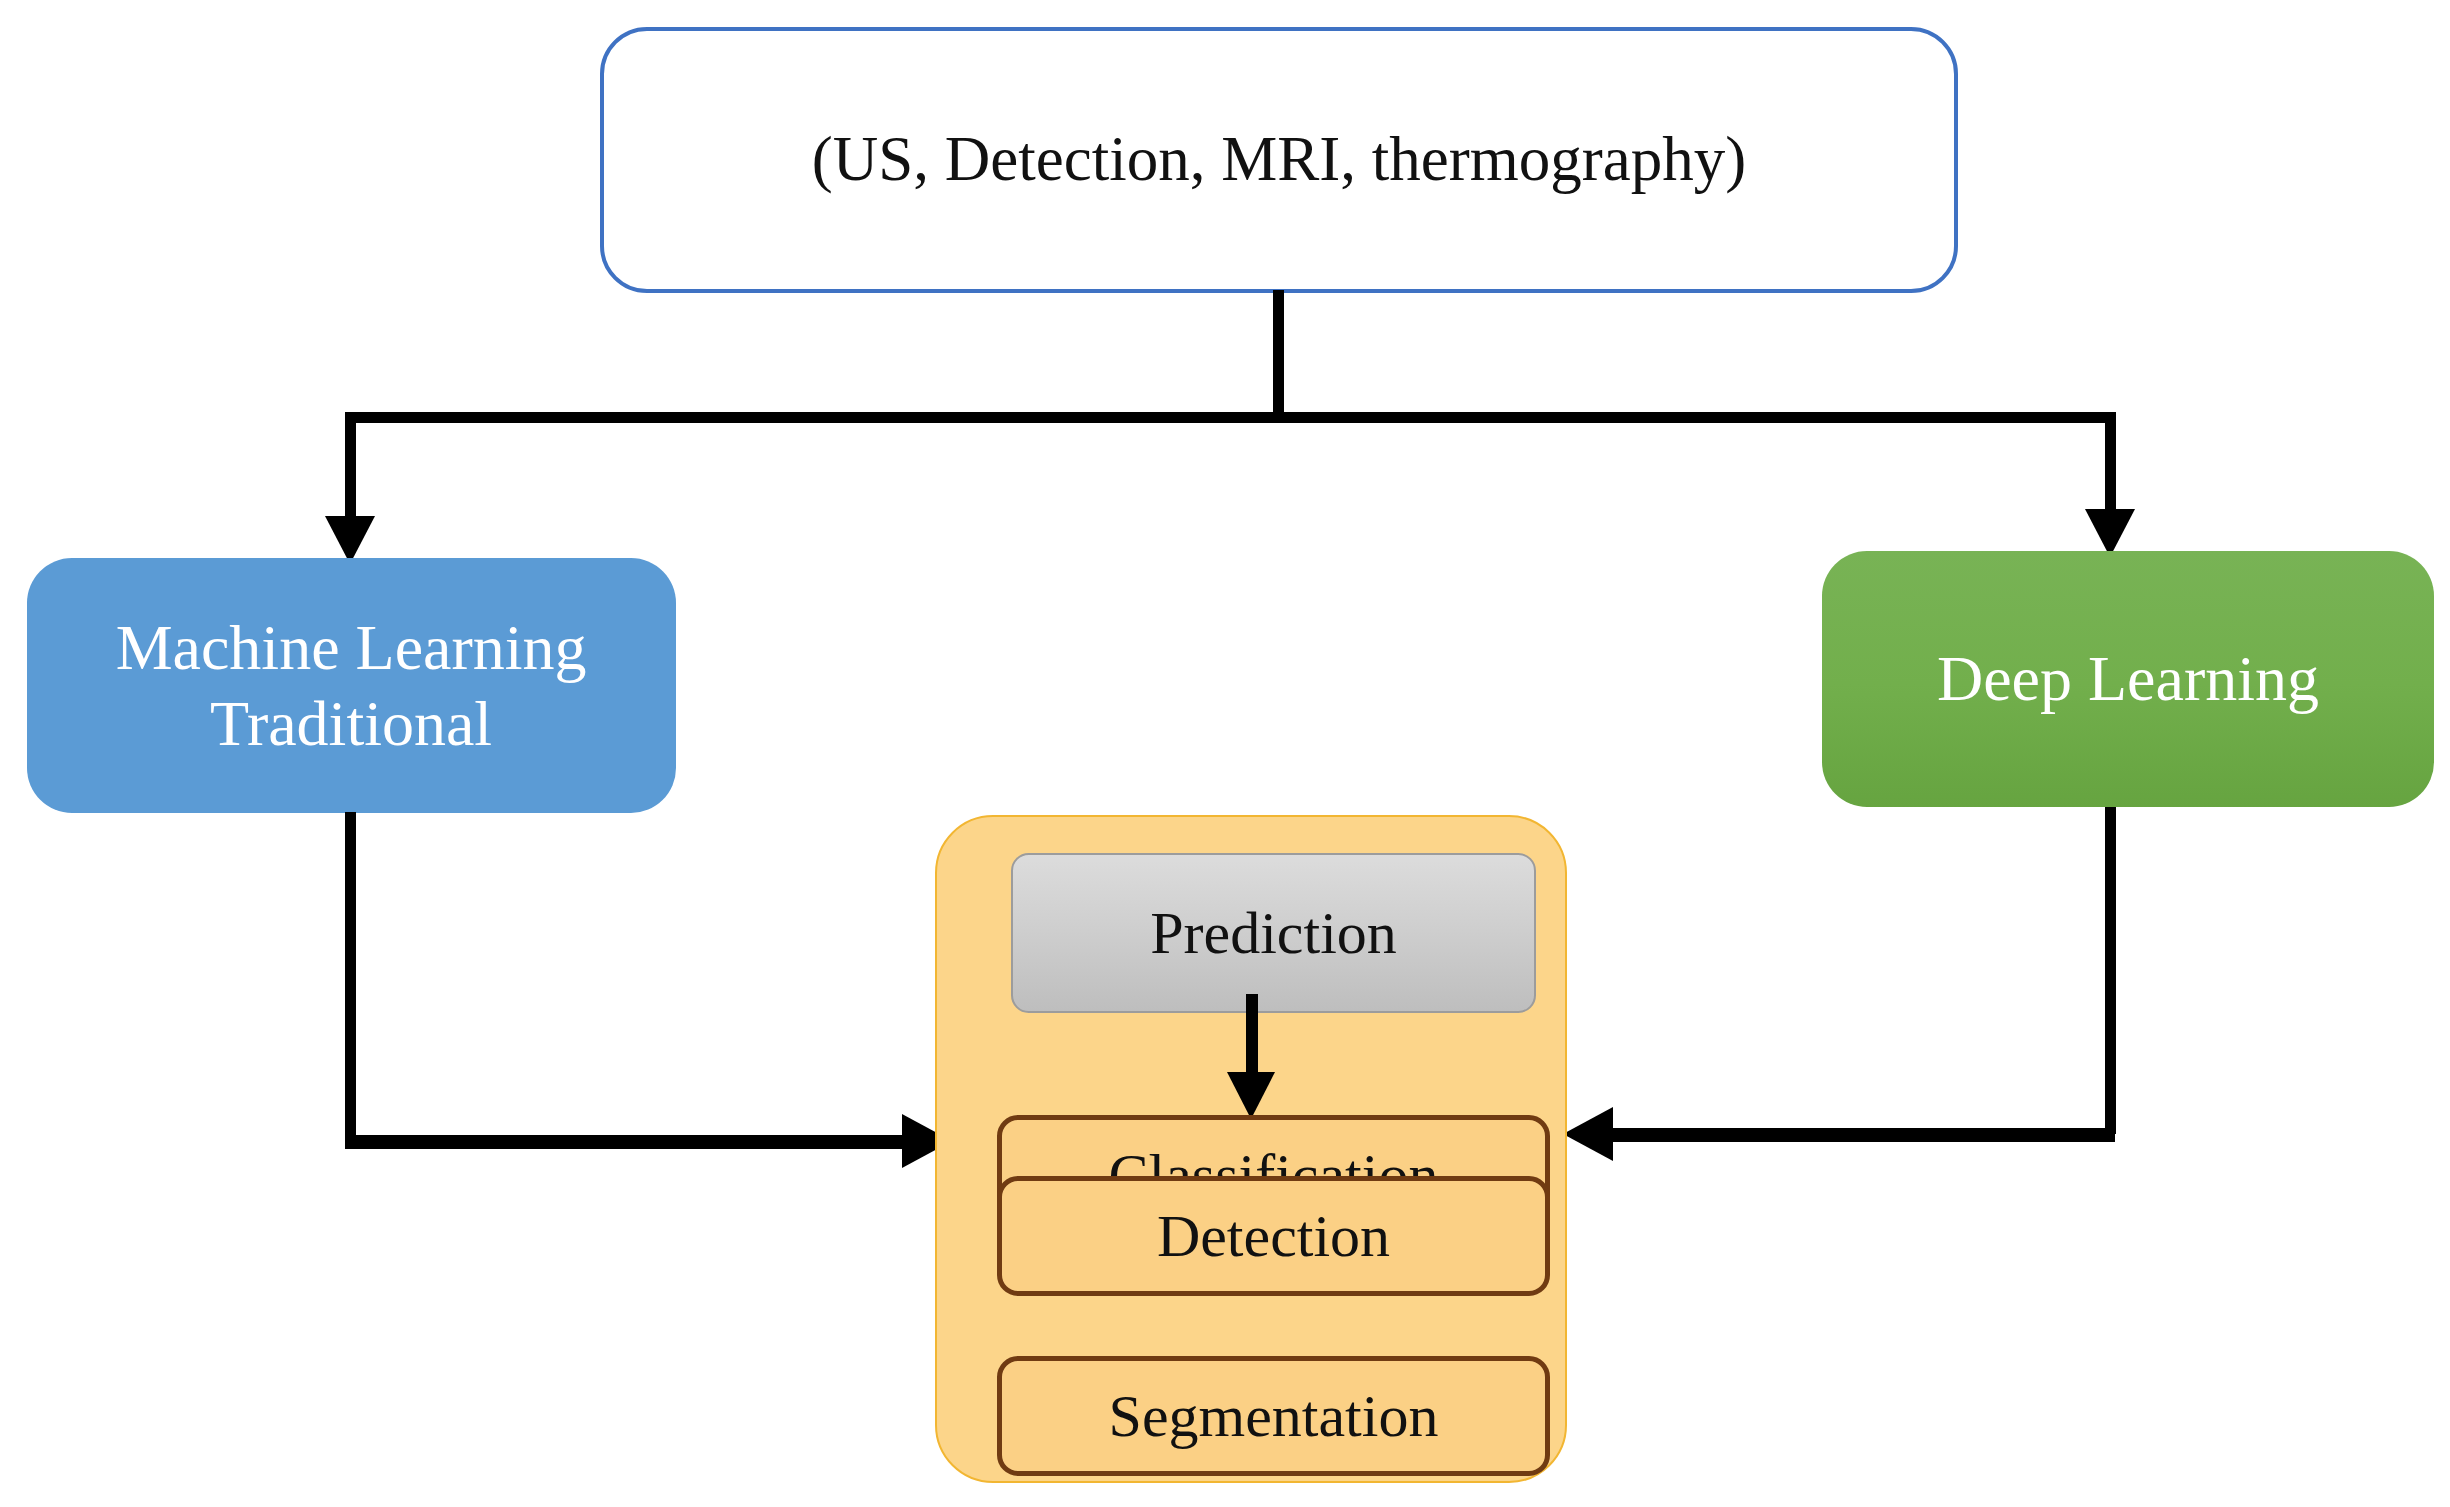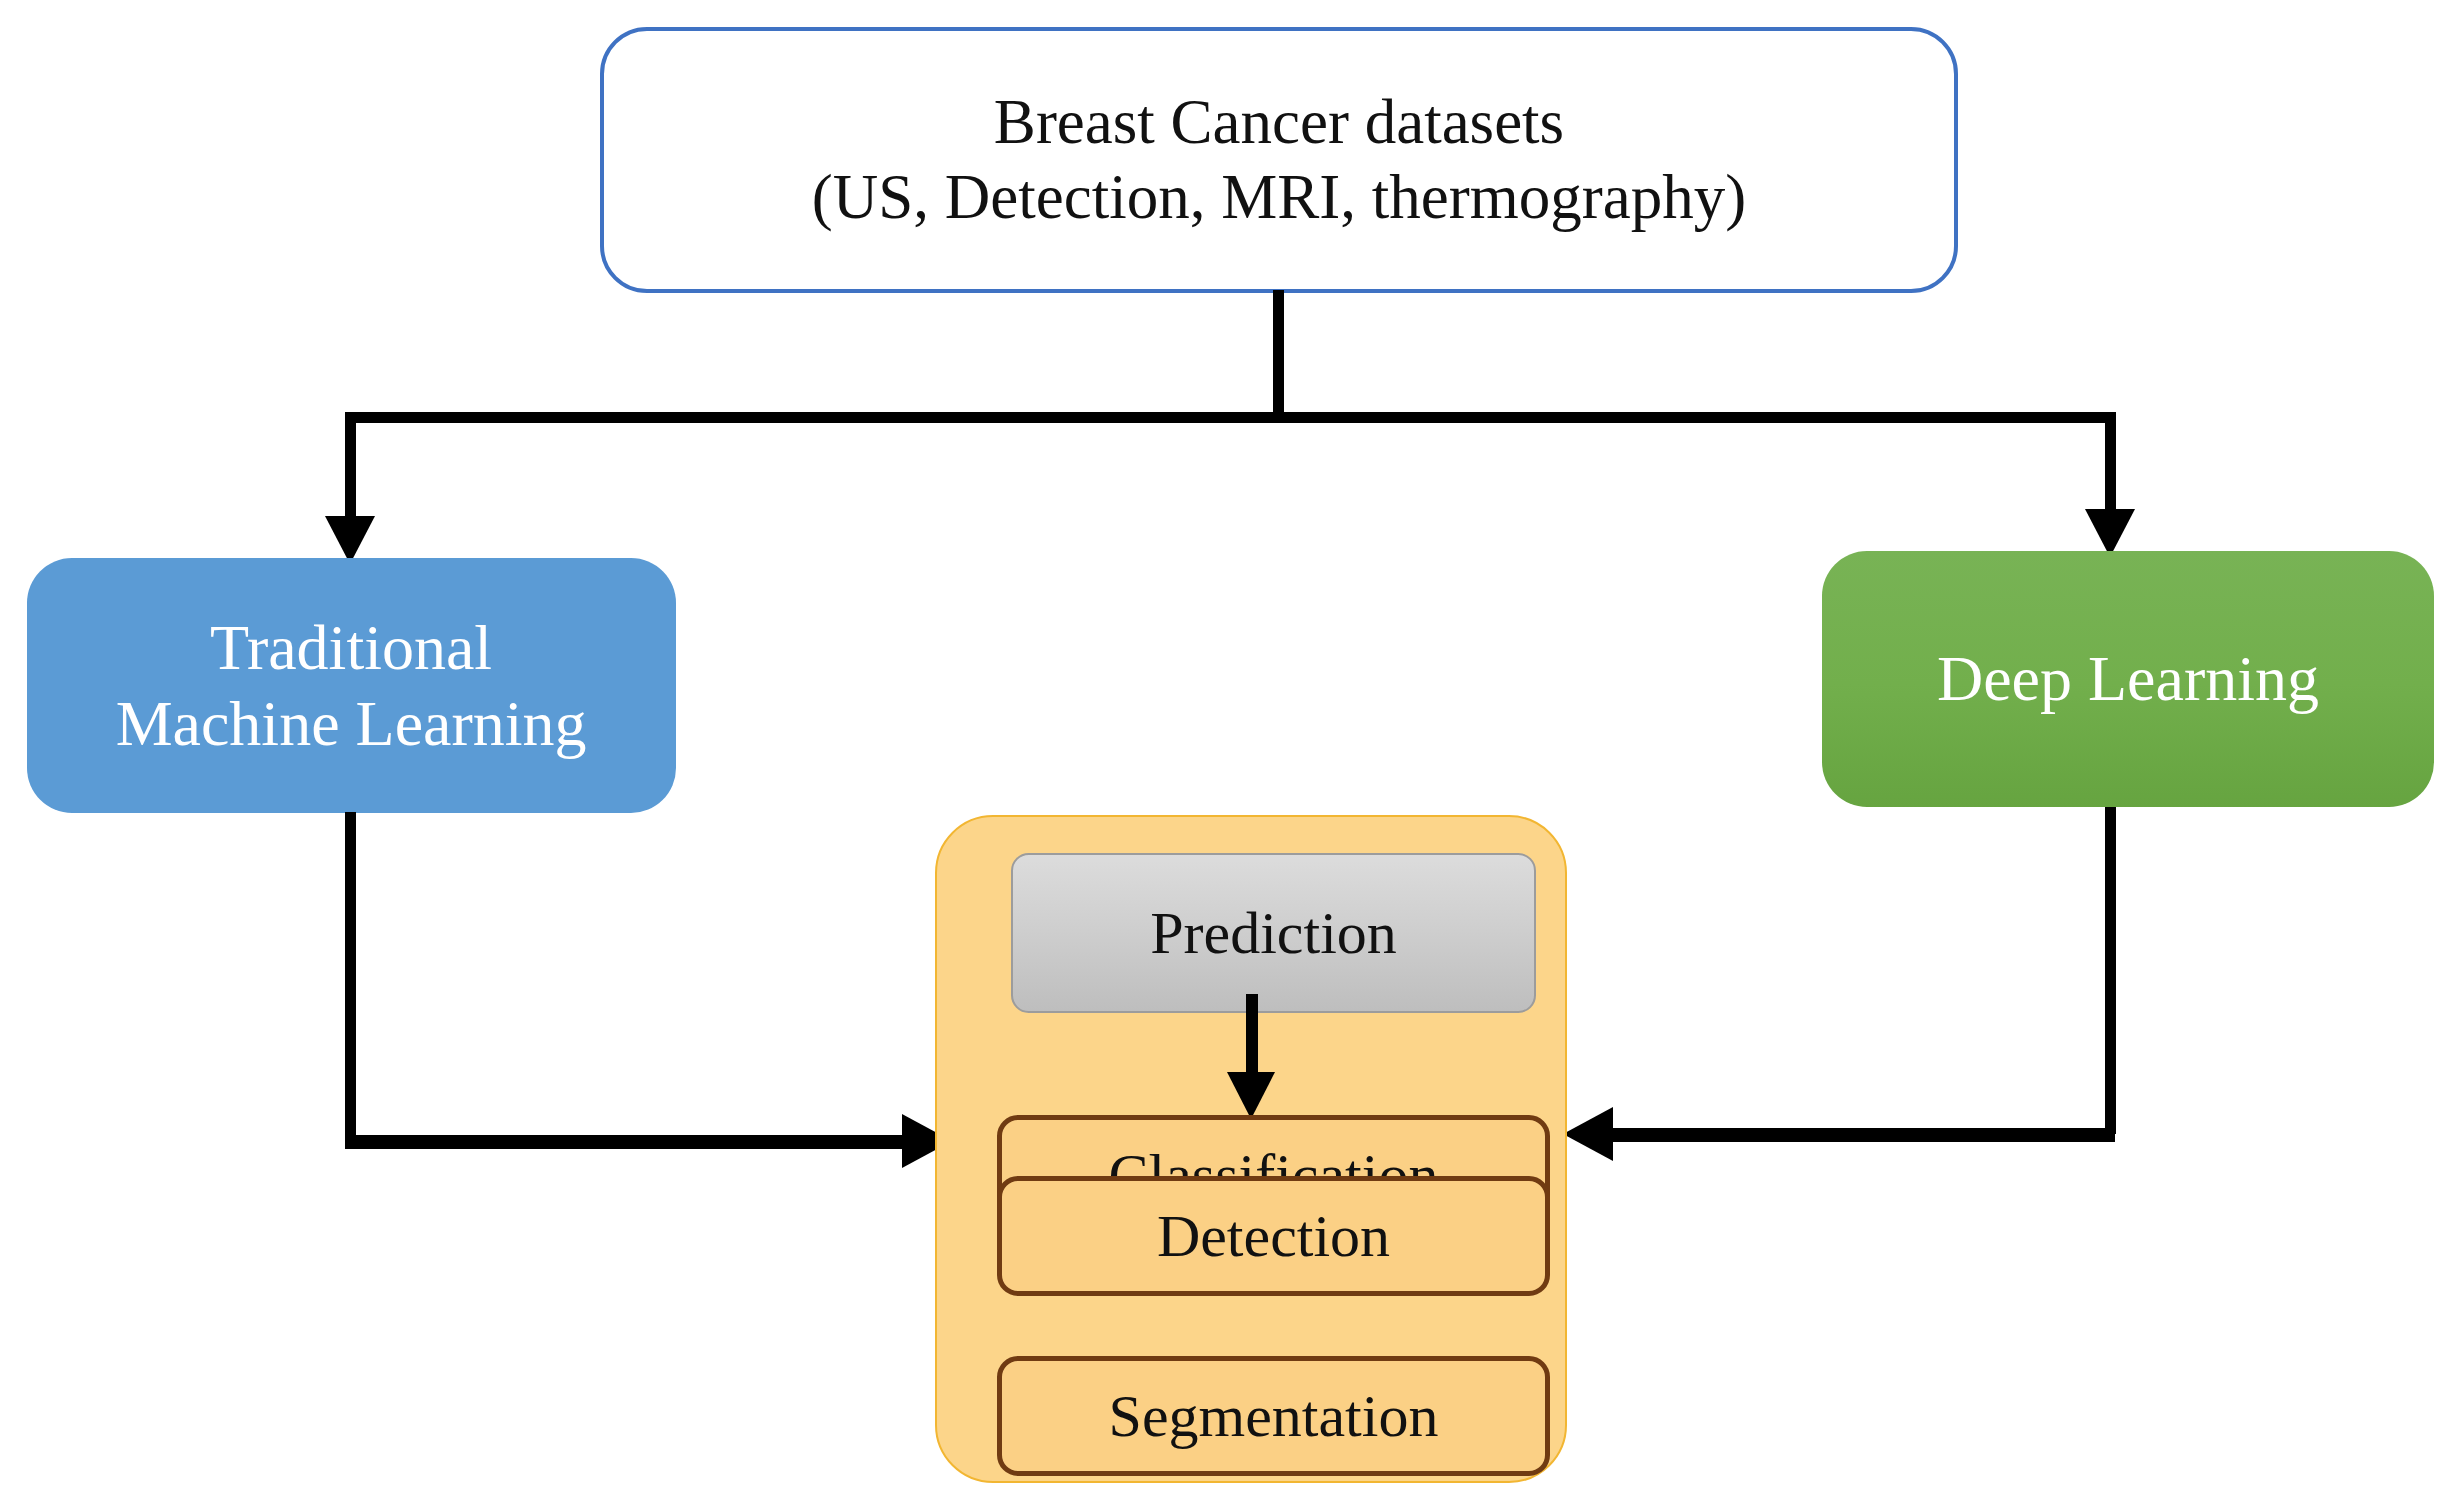--- a/index.html
+++ b/index.html
@@ -162,36 +162,35 @@
     border-top: 47px solid #000000;
   }
 </style>
 </head>
 <body>
 
 <div id="canvas">
 
   <div class="node" id="dataset-box">
     <div class="lines">
-      <div>Breast Cancer datasets</div>
       <div>(US, Detection, MRI, thermography)</div>
     </div>
   </div>
 
   <div class="conn" id="conn-stem-top"></div>
   <div class="conn" id="conn-bus"></div>
   <div class="conn" id="conn-left-down"></div>
   <div class="conn" id="conn-right-down"></div>
   <div class="arrow arrow-down" id="arrow-to-ml"></div>
   <div class="arrow arrow-down" id="arrow-to-dl"></div>
 
   <div class="node" id="ml-box">
     <div>
+      <div>Machine Learning</div>
       <div>Traditional</div>
-      <div>Machine Learning</div>
     </div>
   </div>
 
   <div class="node" id="dl-box">
     <div>Deep Learning</div>
   </div>
 
   <div class="conn" id="conn-ml-down"></div>
   <div class="conn" id="conn-ml-right"></div>
   <div class="arrow arrow-right" id="arrow-to-tasks-left"></div>

